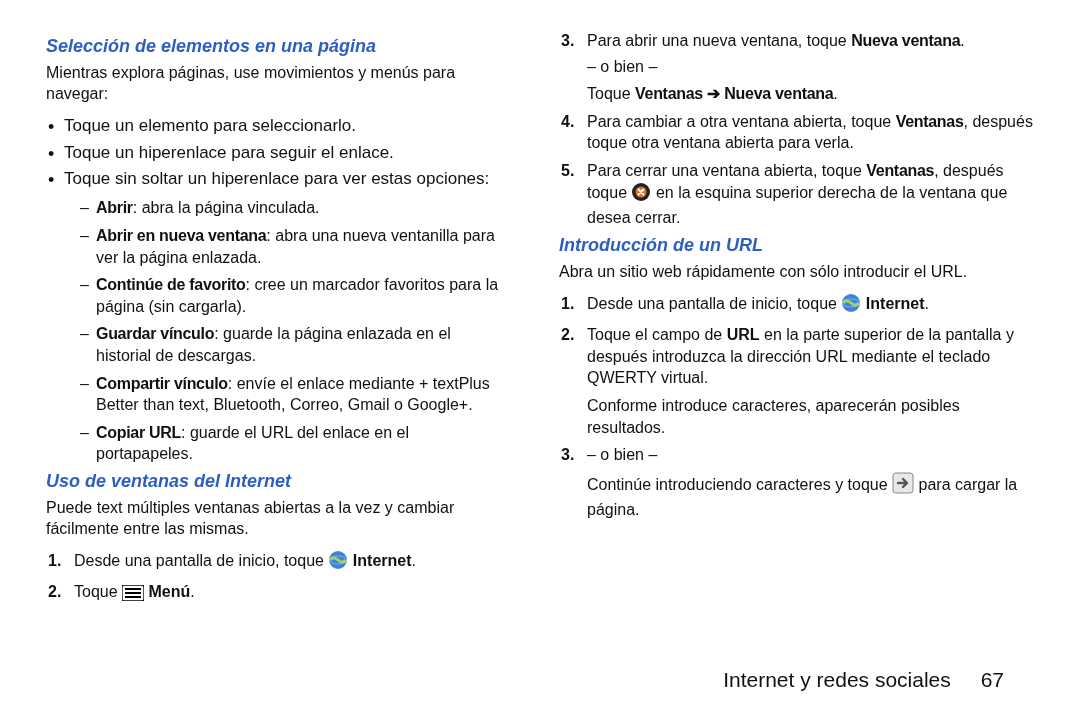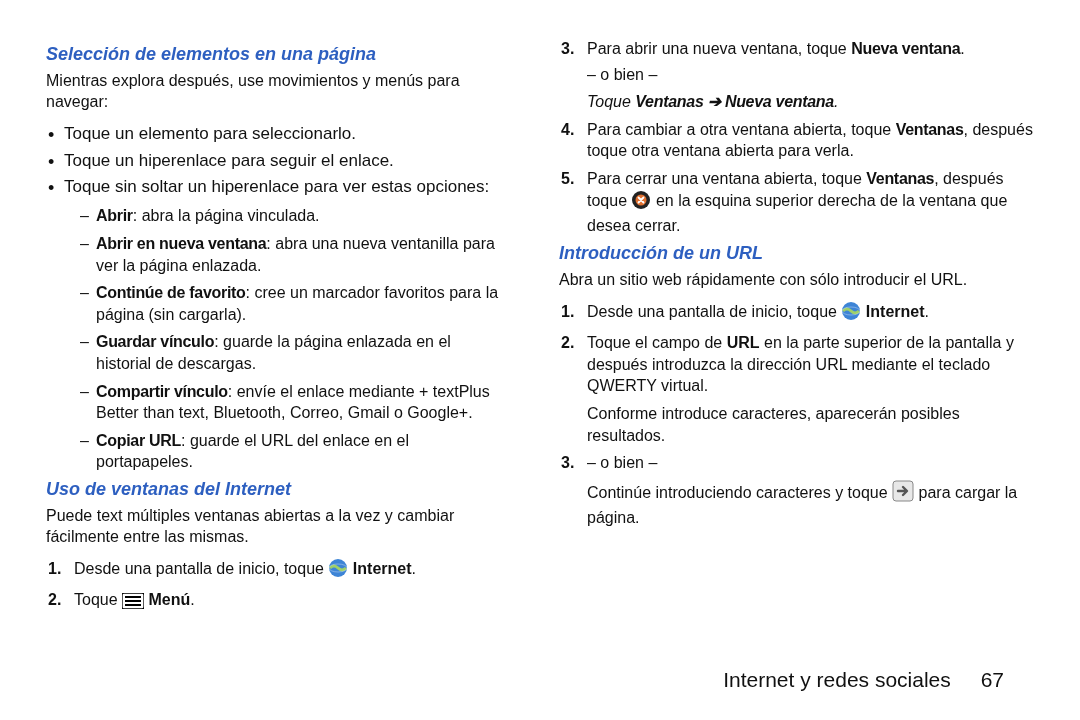--- a/index.html
+++ b/index.html
@@ -8,21 +8,21 @@
     width: 1080px;
     height: 720px;
     background: #fff;
     font-family: Arial, Helvetica, sans-serif;
     color: #111;
   }
   .page {
     box-sizing: border-box;
     width: 1080px;
     height: 720px;
-    padding: 38px 46px 20px 46px;
+    padding: 30px 46px 20px 46px;
     position: relative;
   }
   .cols {
     column-count: 2;
     column-gap: 38px;
     column-fill: auto;
     height: 600px;
   }
   h3.section {
     font-family: Arial, Helvetica, sans-serif;
@@ -115,21 +115,21 @@
   }
   .nowrap { white-space: nowrap; }
 </style>
 </head>
 <body>
 
 <div class="page">
   <div class="cols">
 
     <h3 class="section">Selección de elementos en una página</h3>
-    <p>Mientras explora después, use movimientos y menús para navegar:</p>
+    <p>Mientras explora páginas, use movimientos y menús para navegar:</p>
     <ul class="bullets">
       <li>Toque un elemento para seleccionarlo.</li>
       <li>Toque un hiperenlace para seguir el enlace.</li>
       <li>Toque sin soltar un hiperenlace para ver estas opciones:</li>
     </ul>
     <ul class="dashes">
       <li>
         <span class="sbold condensed">Abrir</span><span>: abra la página vinculada.</span>
       </li>
       <li>
@@ -175,21 +175,21 @@
           </svg>
         </span>
         <span class="sbold">Menú</span><span>.</span>
       </li>
     </ol>
 
     <ol class="steps start-3">
       <li>
         <span>Para abrir una nueva ventana, toque </span><span class="sbold condensed">Nueva ventana</span><span>.</span>
         <div style="margin-top:4px;">– o bien –</div>
-        <div style="margin-top:6px;font-style:italic;">
+        <div style="margin-top:6px;">
           <span>Toque </span><span class="sbold condensed">Ventanas ➔ Nueva ventana</span><span>.</span>
         </div>
       </li>
       <li>
         <span>Para cambiar a otra ventana abierta, toque </span><span class="sbold condensed">Ventanas</span><span>, después toque otra ventana abierta para verla.</span>
       </li>
       <li>
         <span>Para cerrar una ventana abierta, toque </span><span class="sbold condensed">Ventanas</span><span>, después toque </span>
         <span class="icon nowrap">
           <svg width="20" height="20" viewBox="0 0 20 20">

